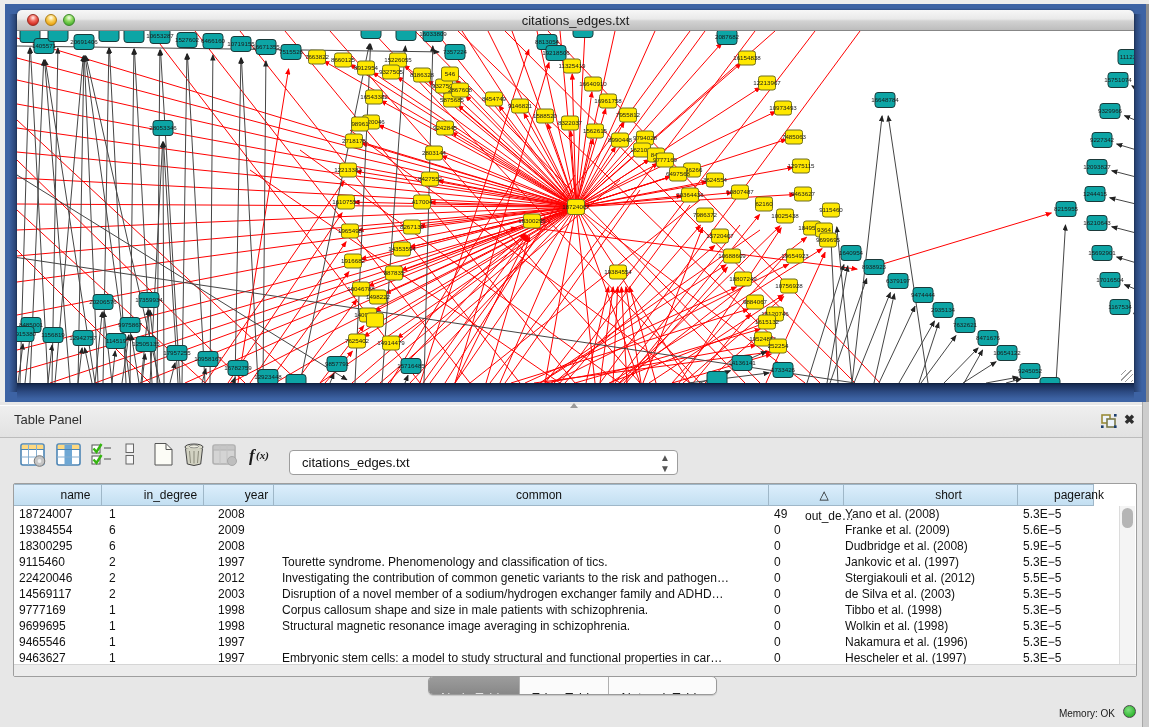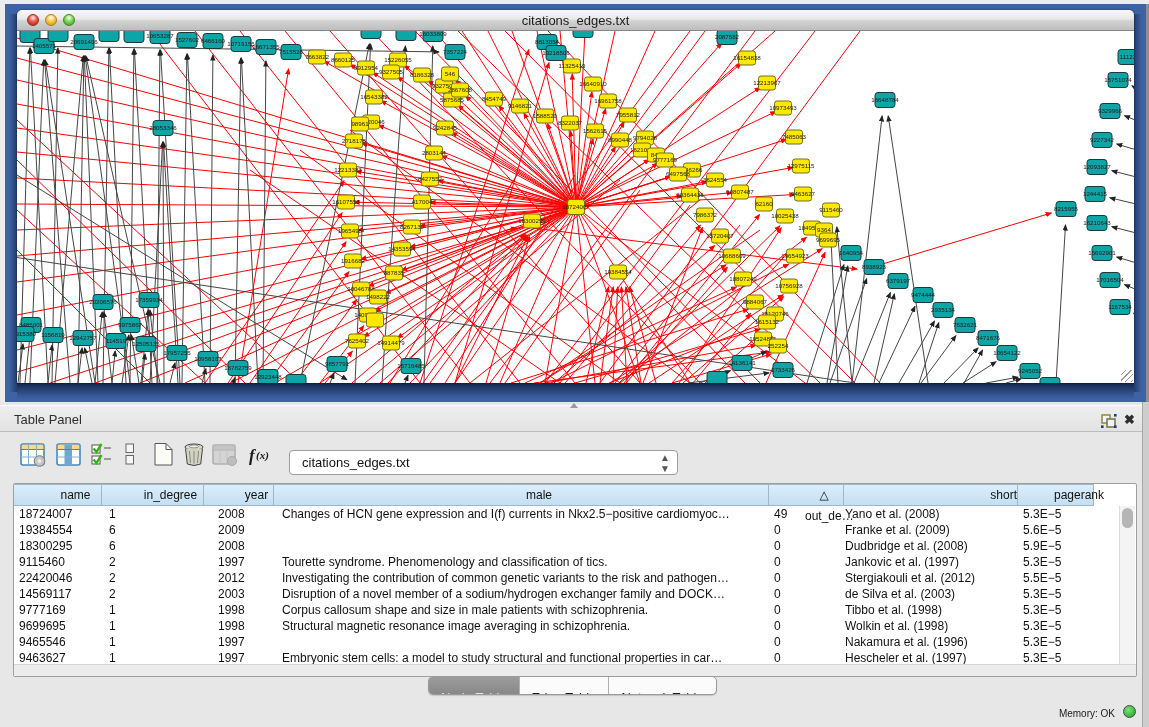--- a/index.html
+++ b/index.html
@@ -17,21 +17,21 @@
   background:linear-gradient(#f7f7f7,#e9e9e9 45%,#d2d2d2 55%,#bdbdbd); border-bottom:1px solid #878787; }
 #title { position:absolute; width:100%; text-align:center; top:3px; font-size:13px; color:#1c1c1c; }
 .tl { position:absolute; top:4px; width:12px; height:12px; border-radius:50%; }
 #tlr { left:10px; background:radial-gradient(circle at 50% 28%, #ffd5d0 8%, #f06a5e 38%, #d8352a 70%, #b02a20 95%); border:0.5px solid #9a2b22;}
 #tly { left:28px; background:radial-gradient(circle at 50% 28%, #fff6d8 8%, #f8ce59 40%, #efac1d 70%, #cf921a 95%); border:0.5px solid #ad7c16;}
 #tlg { left:46px; background:radial-gradient(circle at 50% 28%, #e2f8cf 8%, #8ed95f 40%, #57bb3a 70%, #459e2e 95%); border:0.5px solid #3b8829;}
 #netview { position:absolute; left:0; top:21px; width:1117px; height:352px; background:#fff; overflow:hidden; }
 #grip { position:absolute; right:1px; bottom:1px; width:12px; height:12px;
   background:repeating-linear-gradient(135deg, transparent 0 3px, #9a9a9a 3px 4px); }
 #panel { position:absolute; left:0; top:402px; width:1149px; height:325px; background:#e7e7e7; }
-#phead { position:absolute; left:0; top:3px; width:1149px; height:27px;
+#phead { position:absolute; left:0; top:3px; width:1149px; height:33px;
   background:linear-gradient(#efefef,#e2e2e2); border-top:1px solid #fdfdfd; border-bottom:1px solid #bcbcbc; }
 #phead span { position:absolute; left:14px; top:6px; font-size:13px; color:#2e2e2e; }
 #closex { position:absolute; left:1124px; top:5px; font-size:15px; font-weight:bold; color:#111; }
 #floatic { position:absolute; left:1101px; top:8px; width:16px; height:14px; }
 #toolbar { position:absolute; left:0; top:31px; width:1149px; height:52px; }
 #combo { position:absolute; left:289px; top:17px; width:389px; height:25px; background:#fff;
   border:1px solid #9d9d9d; border-radius:4px; font-size:13px; color:#111; line-height:23px; padding-left:12px; }
 #combo .arr { position:absolute; right:7px; top:1px; font-size:10px; color:#555; line-height:11px; }
 #tablewrap { position:absolute; left:13px; top:81px; width:1124px; height:194px; background:#fff;
   border:1px solid #9e9e9e; border-radius:2px; overflow:hidden; }
@@ -674,31 +674,30 @@
         <text x="229" y="20" font-family="Liberation Serif, serif" font-style="italic" font-weight="bold" font-size="17" fill="#1a1a1a">f</text>
         <text x="236" y="18" font-family="Liberation Serif, serif" font-style="italic" font-weight="bold" font-size="11" fill="#1a1a1a">(x)</text>
       </svg>
       <div id="combo">citations_edges.txt<span class="arr">▲<br>▼</span></div>
     </div>
     <div id="tablewrap">
       <div id="thead">
         <div style="left:0;width:88px;border-left:none;">name</div>
         <div style="left:88px;width:102px;">in_degree</div>
         <div style="left:190px;width:70px;">year</div>
-        <div style="left:260px;width:495px;">male</div>
+        <div style="left:260px;width:495px;">common</div>
         <div style="left:755px;width:75px;">△ out_de…</div>
-        <div style="left:830px;width:174px;text-align:right;">short</div>
+        <div style="left:830px;width:174px;">short</div>
         <div style="left:1004px;width:76px;">pagerank</div>
       </div>
       <div id="tbody">
 <div class="tr">
             <div class="c0">18724007</div>
             <div class="c1">1</div>
             <div class="c2">2008</div>
-            <div class="c3">Changes of HCN gene expression and I(f) currents in Nkx2.5−positive cardiomyoc…</div>
             <div class="c4">49</div>
             <div class="c5">Yano et al. (2008)</div>
             <div class="c6">5.3E−5</div>
           </div>
 <div class="tr">
             <div class="c0">19384554</div>
             <div class="c1">6</div>
             <div class="c2">2009</div>
             <div class="c4">0</div>
             <div class="c5">Franke et al. (2009)</div>
@@ -727,21 +726,21 @@
             <div class="c2">2012</div>
             <div class="c3">Investigating the contribution of common genetic variants to the risk and pathogen…</div>
             <div class="c4">0</div>
             <div class="c5">Stergiakouli et al. (2012)</div>
             <div class="c6">5.5E−5</div>
           </div>
 <div class="tr">
             <div class="c0">14569117</div>
             <div class="c1">2</div>
             <div class="c2">2003</div>
-            <div class="c3">Disruption of a novel member of a sodium/hydrogen exchanger family and DOCK…</div>
+            <div class="c3">Disruption of a novel member of a sodium/hydrogen exchanger family and ADHD…</div>
             <div class="c4">0</div>
             <div class="c5">de Silva et al. (2003)</div>
             <div class="c6">5.3E−5</div>
           </div>
 <div class="tr">
             <div class="c0">9777169</div>
             <div class="c1">1</div>
             <div class="c2">1998</div>
             <div class="c3">Corpus callosum shape and size in male patients with schizophrenia.</div>
             <div class="c4">0</div>

